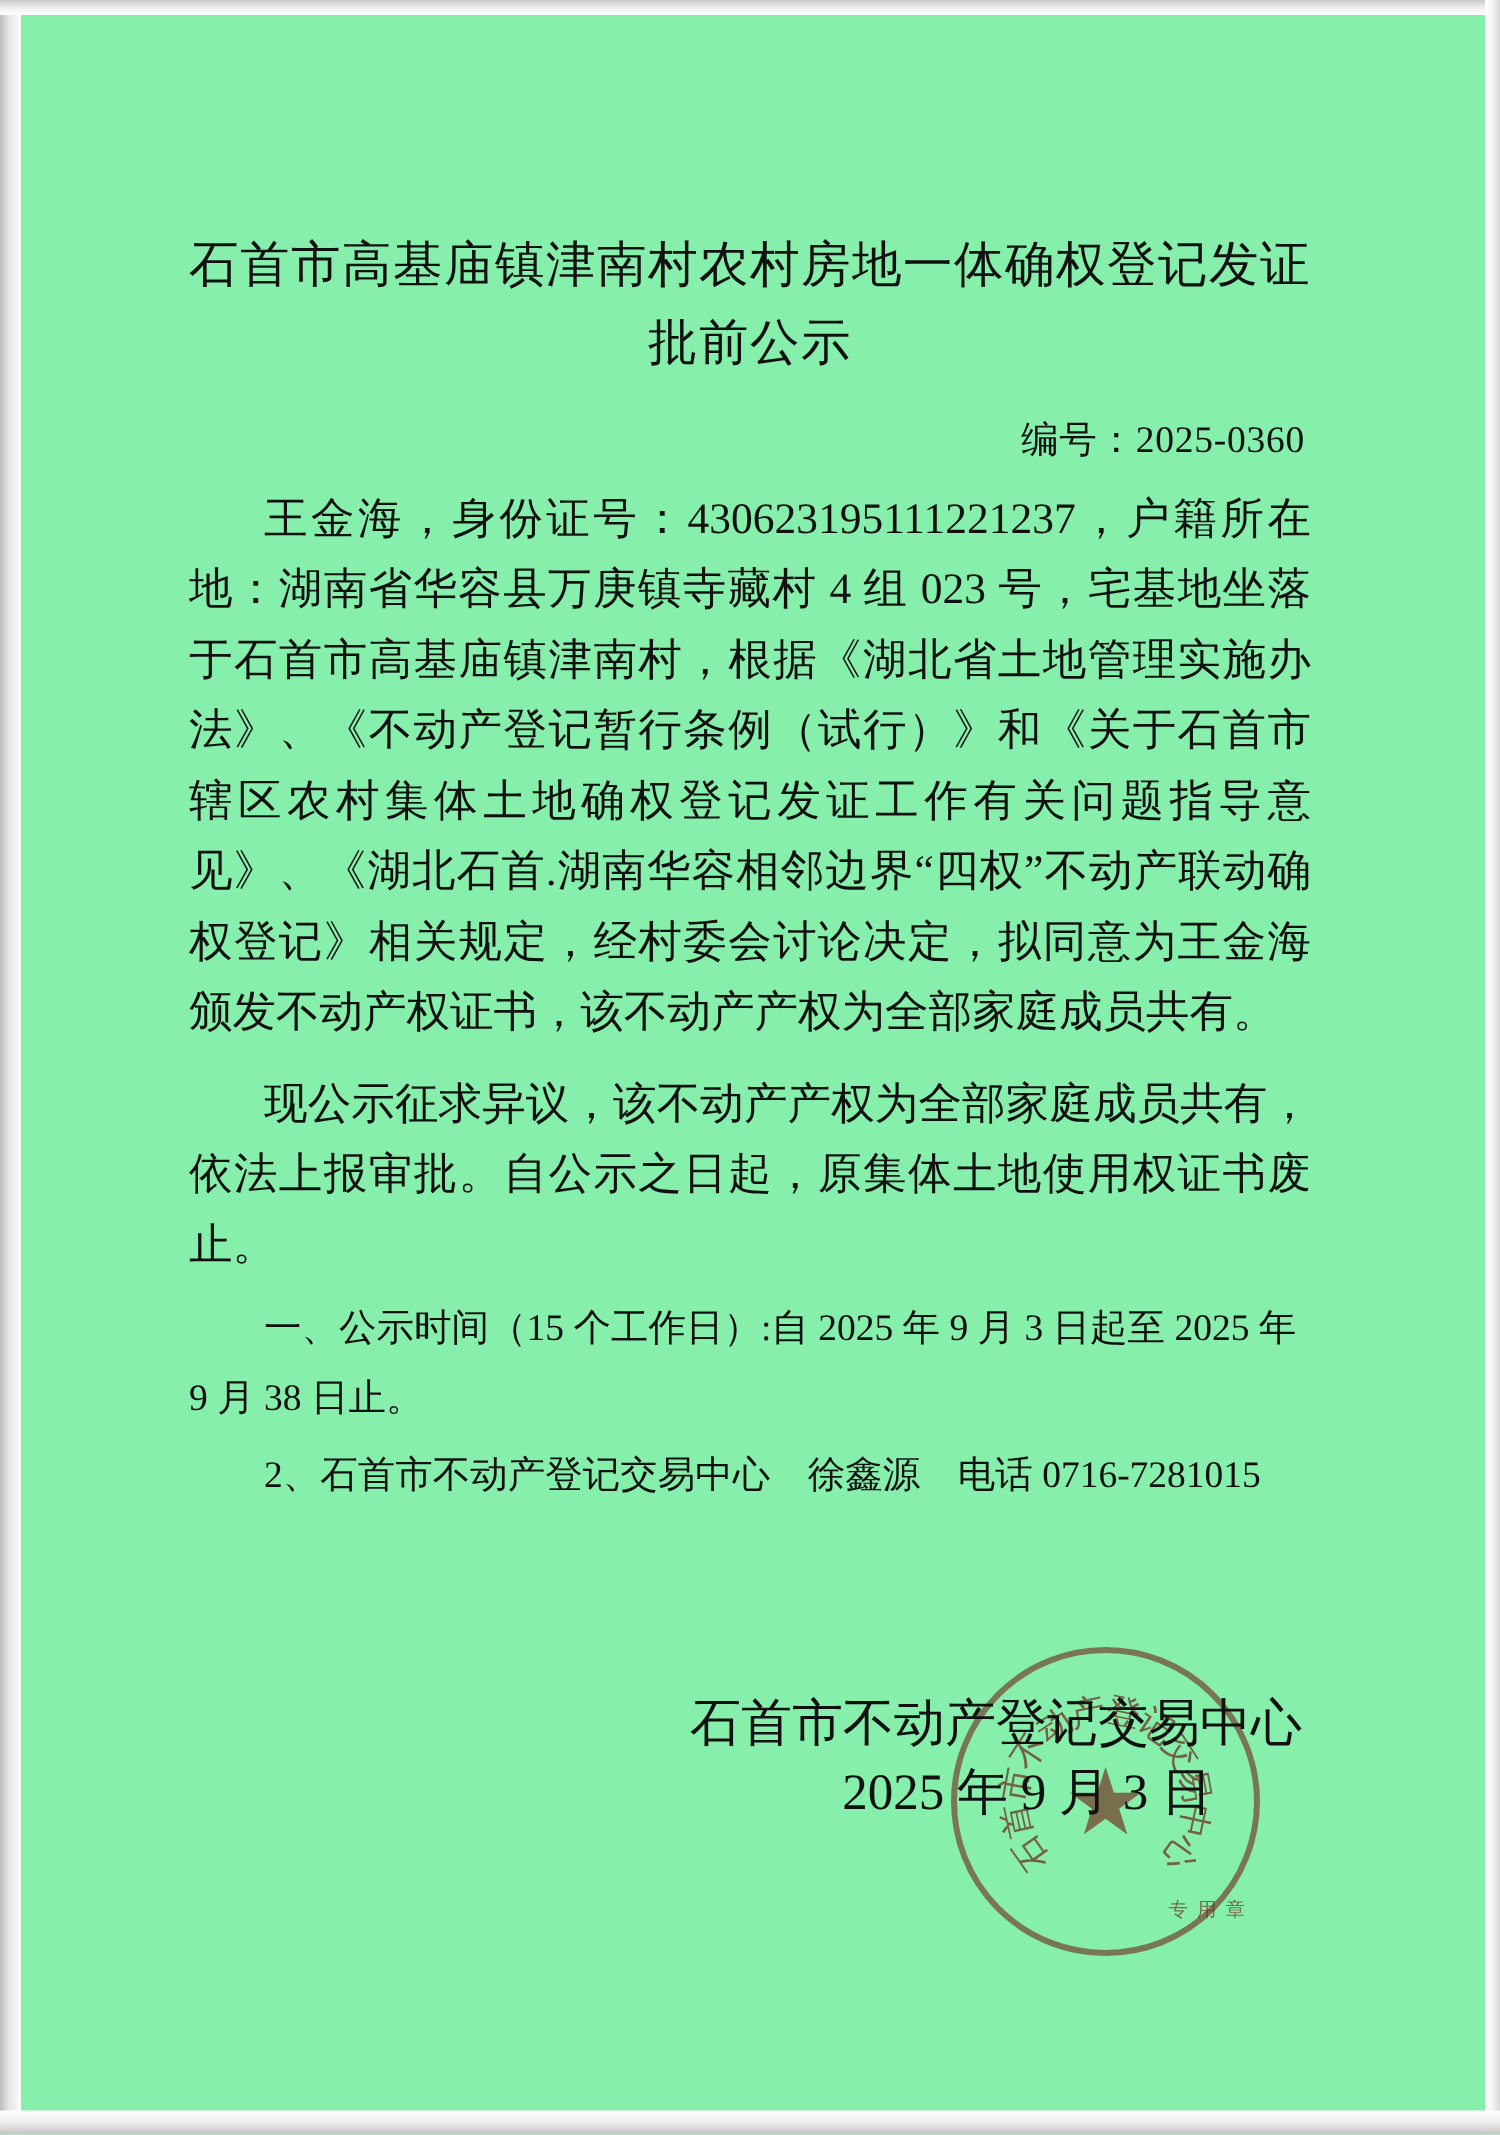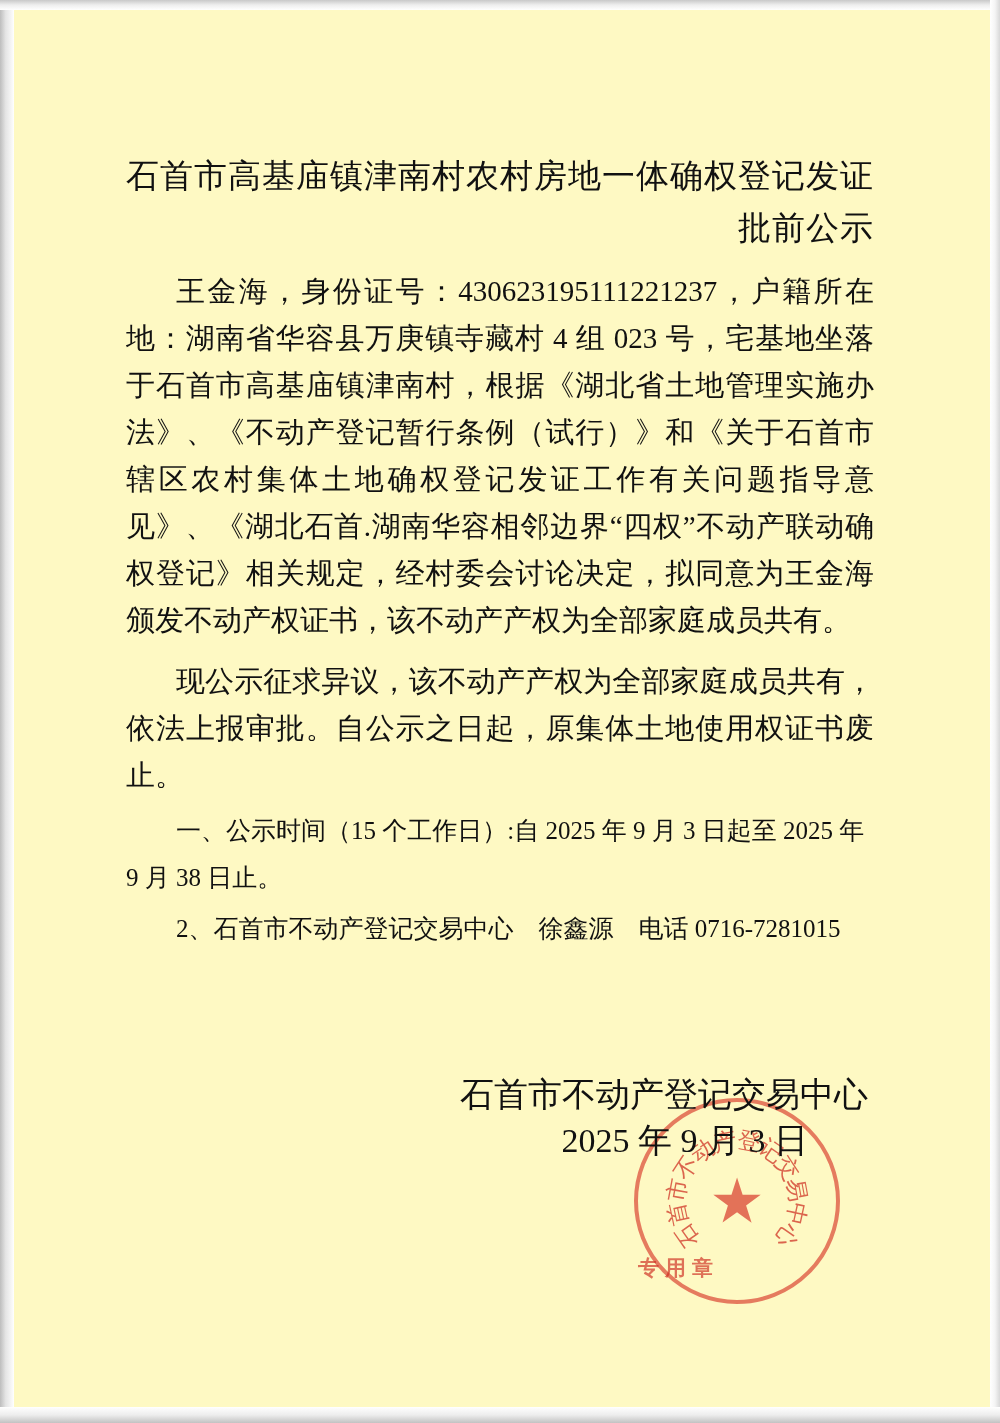--- a/index.html
+++ b/index.html
@@ -7,21 +7,21 @@
     padding: 0;
     background: #cfcfcf;
   }
   body {
     font-family: "Liberation Serif", "DejaVu Serif", serif;
   }
   .page {
     position: relative;
     width: 1000px;
     height: 1423px;
-    background: #fef9c3;
+    background: #86efac;
     overflow: hidden;
   }
   
   .scan-edge-left {
     position: absolute;
     left: 0; top: 0;
     width: 14px; height: 100%;
     background: linear-gradient(to right, #bdbdbd 0%, #e4e4e4 40%, #ffffff 100%);
     pointer-events: none;
   }
@@ -58,21 +58,20 @@
     text-align: center;
     font-size: 33px;
     line-height: 52px;
     letter-spacing: 1px;
     color: #111;
     font-family: "DejaVu Serif", "Liberation Serif", serif;
     font-weight: 500;
   }
   .doc-title .line2 {
     display: block;
-    text-align: right;
   }
 
   .doc-number {
     margin-top: 22px;
     text-align: right;
     font-size: 25px;
     letter-spacing: 0.5px;
     color: #111;
     padding-right: 4px;
   }
@@ -151,43 +150,43 @@
     font-size: 23px;
     color: rgba(206, 44, 40, 0.72);
     font-family: "DejaVu Serif", serif;
     transform-origin: 0 0;
   }
   .seal-bottom {
     position: absolute;
     left: 0;
     bottom: 18px;
     width: 100%;
-    text-align: left;
-    font-size: 21px;
+    text-align: right;
+    font-size: 13px;
     color: rgba(206, 44, 40, 0.66);
     letter-spacing: 6px;
-    font-weight: bold;
   }
 </style>
 </head>
 <body>
 
 <div class="page">
   <div class="scan-edge-left"></div>
   <div class="scan-edge-top"></div>
   <div class="scan-edge-right"></div>
   <div class="scan-edge-bottom"></div>
 
   <div class="content">
 
     <div class="doc-title">
       <span>石首市高基庙镇津南村农村房地一体确权登记发证</span>
       <span class="line2">批前公示</span>
     </div>
 
+    <div class="doc-number">编号：2025-0360</div>
 
     <p class="body-par">王金海，身份证号：430623195111221237，户籍所在地：湖南省华容县万庚镇寺藏村 4 组 023 号，宅基地坐落于石首市高基庙镇津南村，根据《湖北省土地管理实施办法》、《不动产登记暂行条例（试行）》和《关于石首市辖区农村集体土地确权登记发证工作有关问题指导意见》、《湖北石首.湖南华容相邻边界“四权”不动产联动确权登记》相关规定，经村委会讨论决定，拟同意为王金海颁发不动产权证书，该不动产产权为全部家庭成员共有。</p>
 
     <p class="body-par">现公示征求异议，该不动产产权为全部家庭成员共有，依法上报审批。自公示之日起，原集体土地使用权证书废止。</p>
 
     <p class="list-item">一、公示时间（15 个工作日）:自 2025 年 9 月 3 日起至 2025 年 9 月 38 日止。</p>
 
 
 
     <p class="list-sub">2、石首市不动产登记交易中心　徐鑫源　电话 0716-7281015</p>

